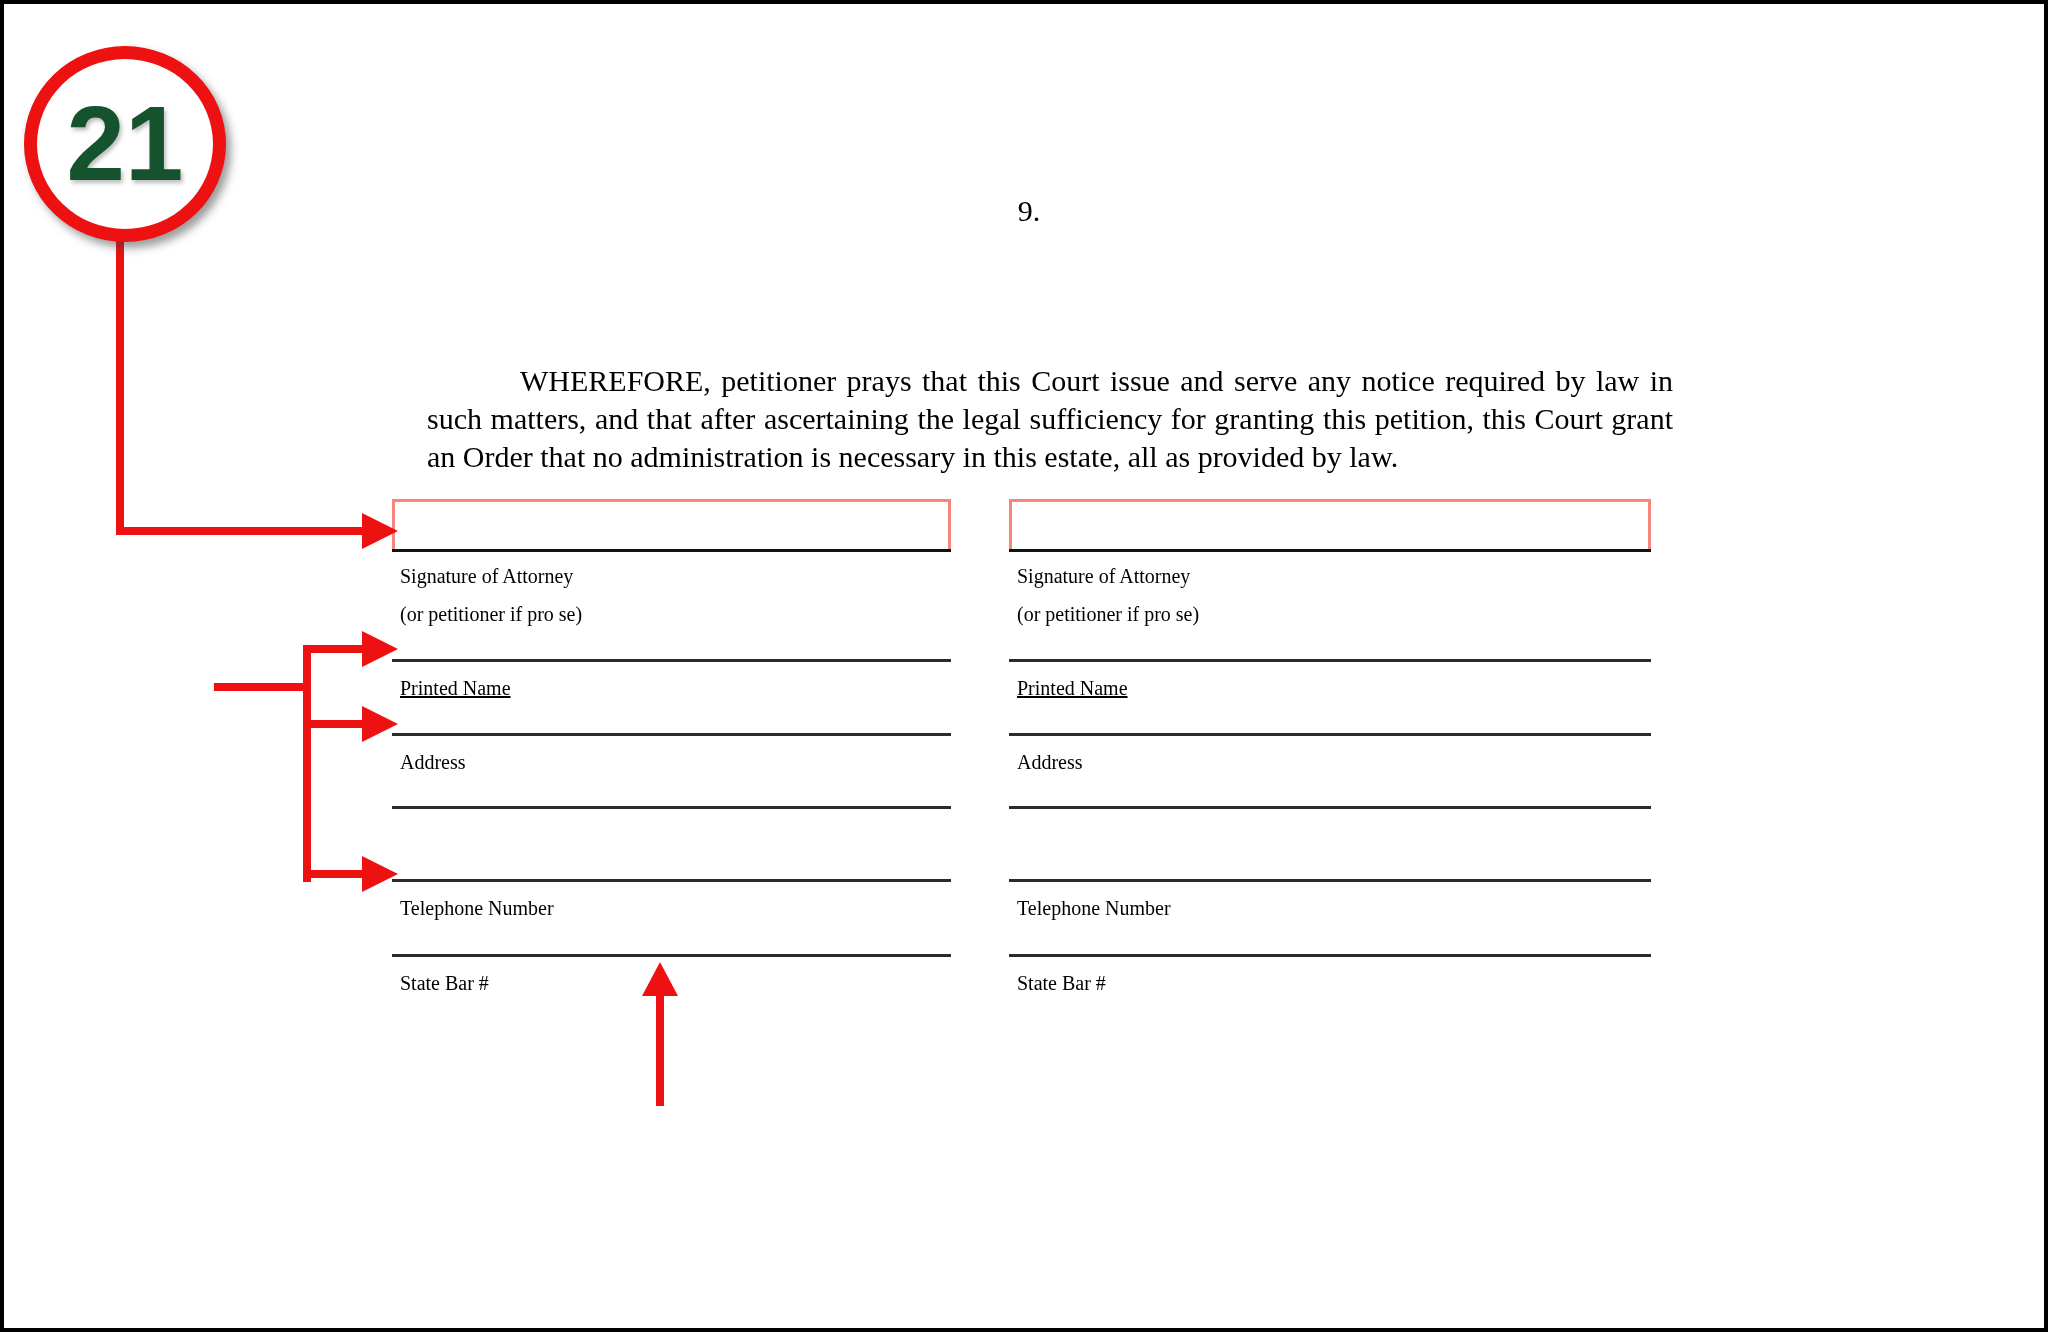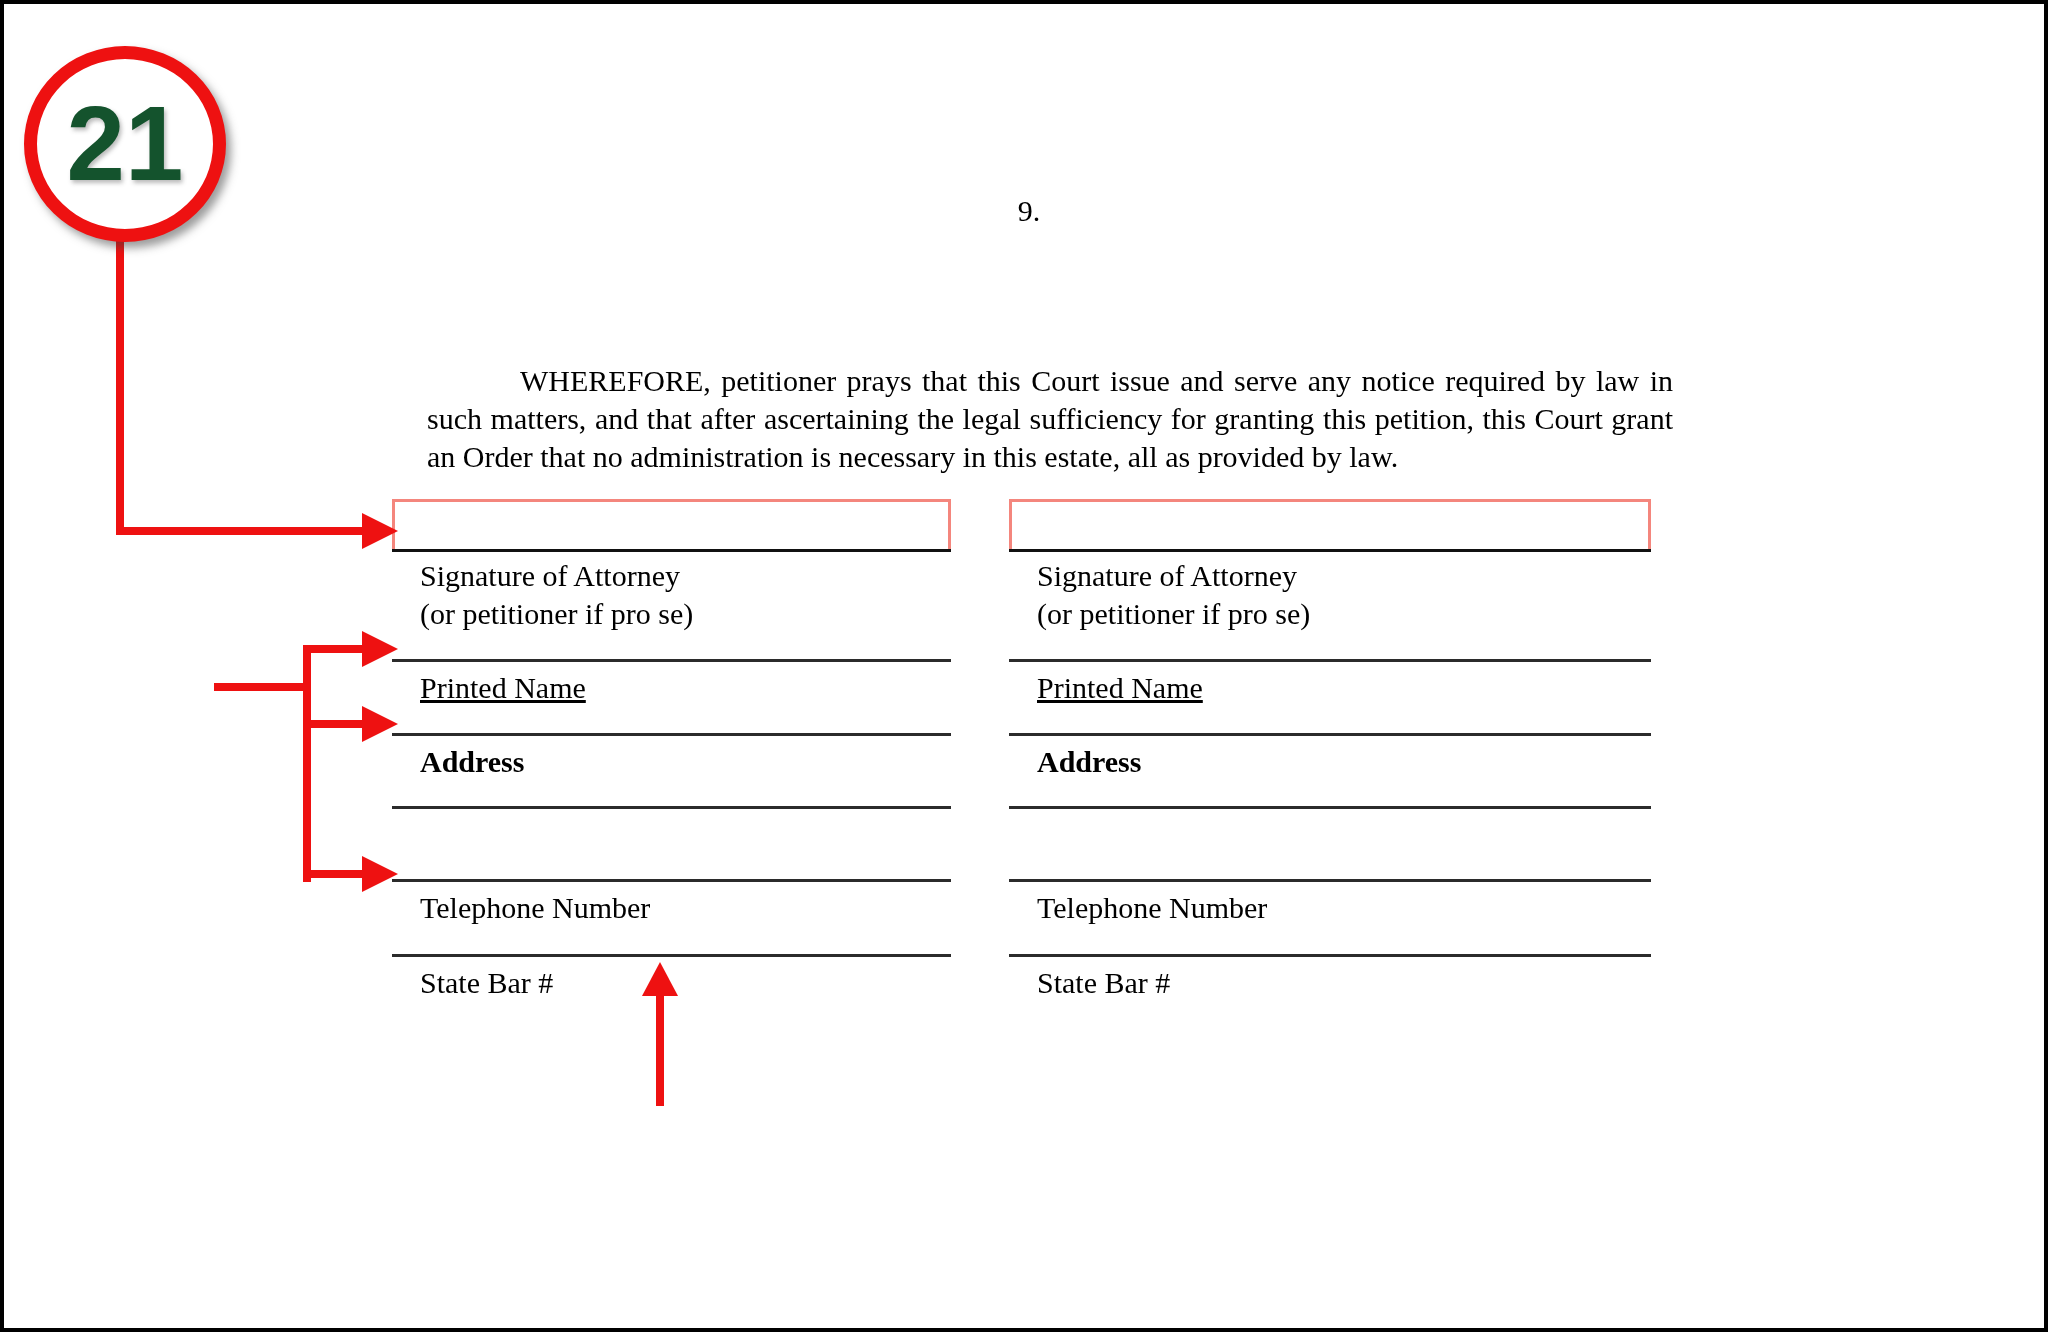--- a/index.html
+++ b/index.html
@@ -24,24 +24,24 @@
   .sig-col.left{left:388px;width:559px;}
   .sig-col.right{left:1005px;width:642px;}
   .sig-box{position:absolute;left:0;top:0;width:100%;height:53px;border:3px solid #f4867d;box-sizing:border-box;background:transparent;}
   .rule{position:absolute;left:0;width:100%;height:3px;background:#2b2b2b;}
   .rule.sig{top:50px;background:#111;}
   .rule.r-printed{top:160px;}
   .rule.r-address{top:234px;}
   .rule.r-blank{top:307px;}
   .rule.r-phone{top:380px;}
   .rule.r-bar{top:455px;}
-  .sig-col .lbl{position:absolute;left:28px;font-size:30px;line-height:38px;white-space:pre;}
+  .sig-col .lbl{position:absolute;left:8px;font-size:20px;line-height:38px;white-space:pre;}
   .lbl.sig-lbl{top:58px;}
   .lbl.printed-lbl{top:170px;text-decoration:underline;}
-  .lbl.address-lbl{top:244px;font-weight:bold;}
+  .lbl.address-lbl{top:244px;}
   .lbl.phone-lbl{top:390px;}
   .lbl.bar-lbl{top:465px;text-align:right;}
   .red-line{position:absolute;background:#ee1111;z-index:5;}
   .callout{
     position:absolute;z-index:6;
     border:13px solid #ee1111;border-radius:50%;
     background:#fff;box-sizing:border-box;
     display:flex;align-items:center;justify-content:center;
     font-family:"Liberation Sans", sans-serif;
     font-weight:700;font-size:105px;color:#14532d;

